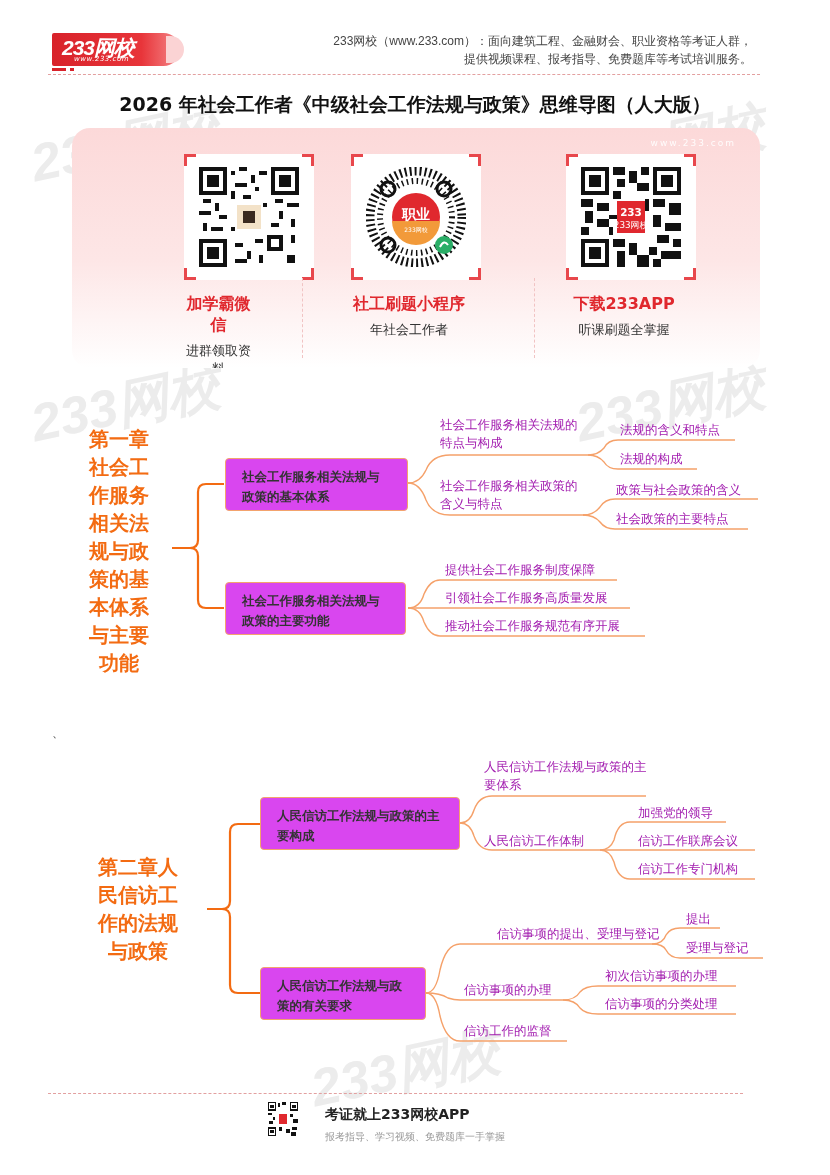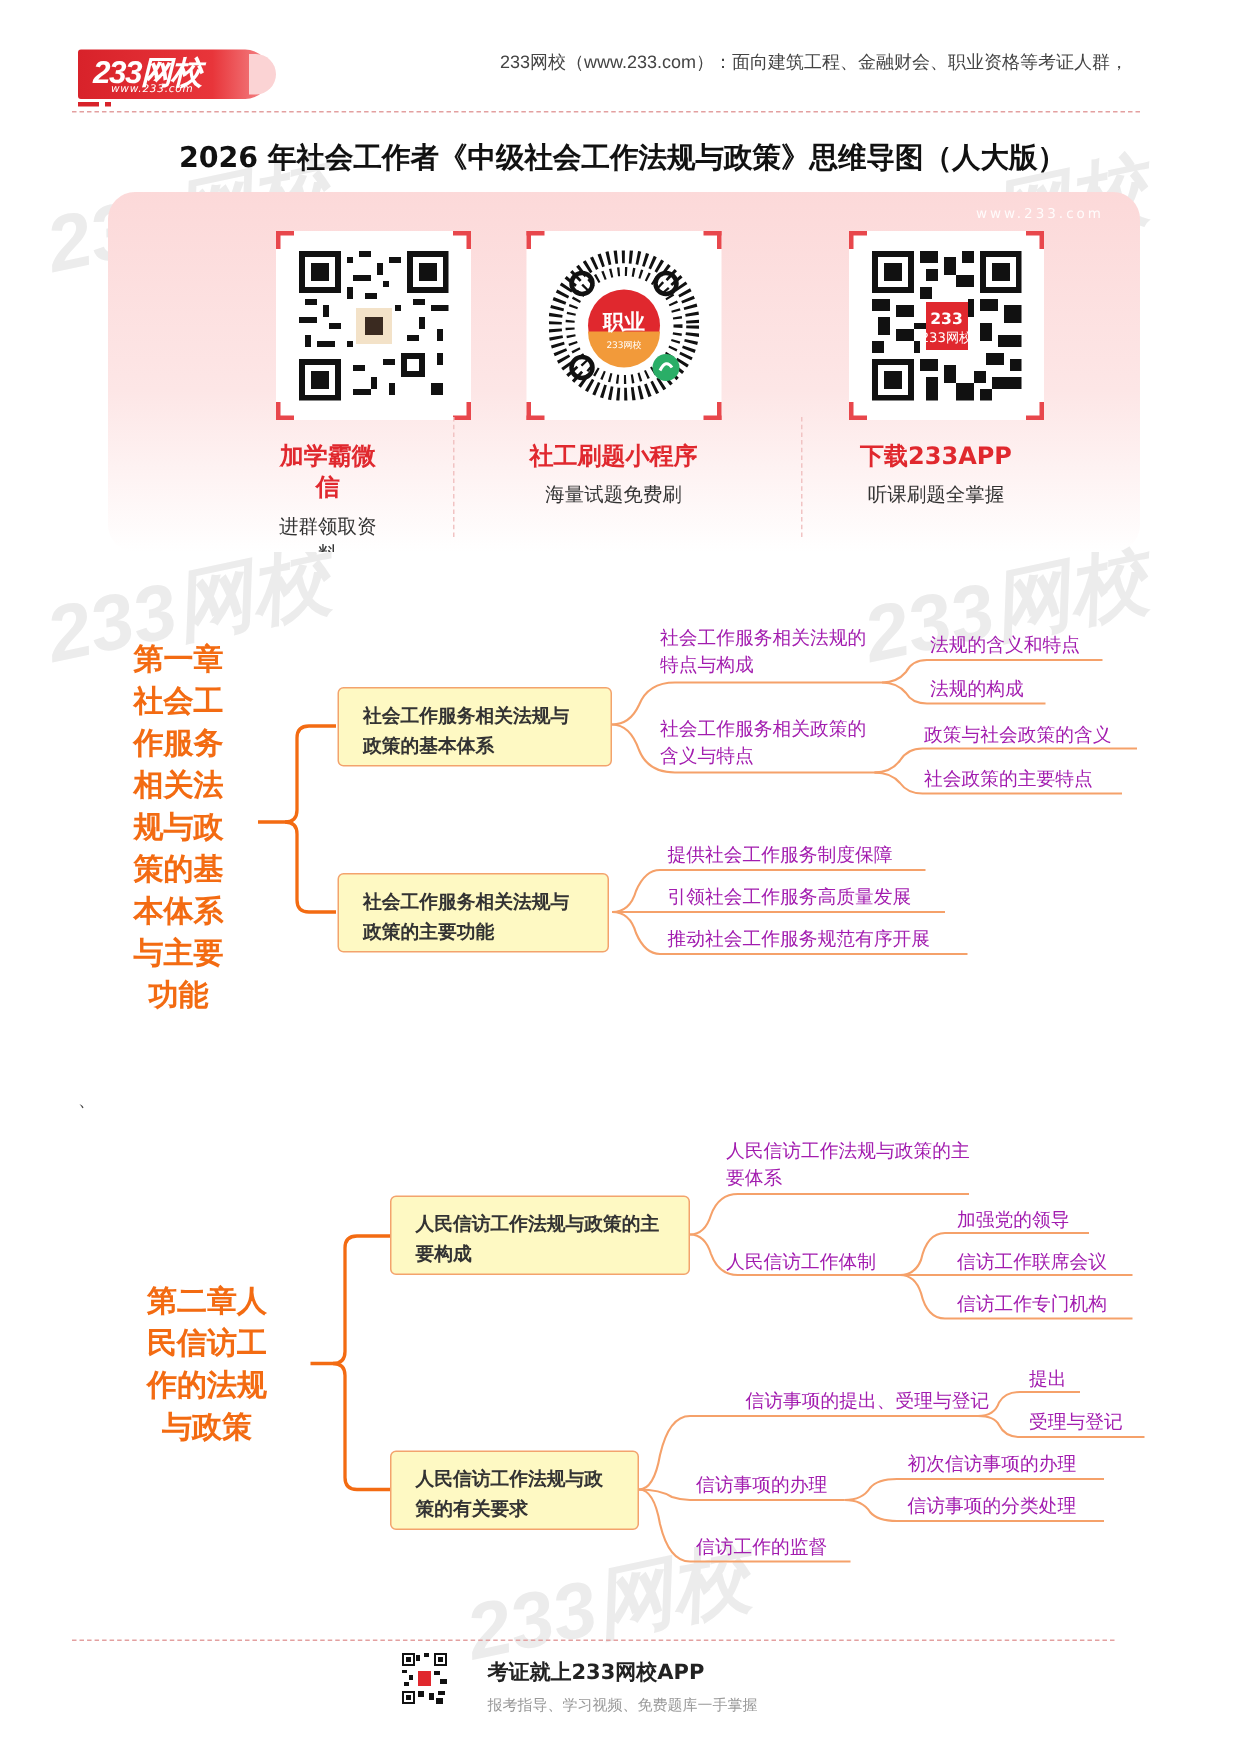--- a/index.html
+++ b/index.html
@@ -43,21 +43,21 @@
   .c.bl { left: 0; bottom: 0; border-width: 0 0 3px 3px; }
   .c.br { right: 0; bottom: 0; border-width: 0 3px 3px 0; }
   .qr { position: absolute; left: 15px; top: 13px; width: 100px; height: 100px; }
   .promo-title { margin-top: 14px; font-size: 16px; font-weight: bold; color: #e0282e; }
   .promo-sub { margin-top: 6px; font-size: 13px; color: #333; }
   .divider-v { position: absolute; top: 150px; width: 0; height: 80px; border-left: 1px dashed #f1c3c3; }
 
   
   .chapter { position: absolute; color: #f36b12; font-weight: bold; text-align: center; font-size: 20px; line-height: 28px; }
   .node-box {
-    position: absolute; background: #fef9c3; border: 1.5px solid #f3a36d; border-radius: 4px;
+    position: absolute; background: #d946ef; border: 1.5px solid #f3a36d; border-radius: 4px;
     font-size: 12.5px; font-weight: bold; color: #333; line-height: 20px; padding: 8px 16px;
   }
   .leaf { position: absolute; font-size: 12.5px; color: #a21caf; line-height: 18px; white-space: nowrap; }
   svg.lines { position: absolute; left: 0; top: 0; width: 830px; height: 1175px; pointer-events: none; }
 
   .stray { position: absolute; left: 52px; top: 725px; font-size: 12px; color: #444; }
 
   
   .footer-rule { position: absolute; left: 48px; top: 1093px; width: 695px; border-top: 1px dashed #e3a0a0; }
   .footer-qr { position: absolute; left: 268px; top: 1102px; width: 30px; height: 34px; }
@@ -76,20 +76,21 @@
 <div class="logo">
   <span class="logo-main">233网校</span>
   <span class="logo-sub">www.233.com</span>
 </div>
 <div class="logo-ghost"></div>
 <div class="logo-dash1"></div>
 <div class="logo-dash2"></div>
 
 <div class="header-text">
   <div>233网校（www.233.com）：面向建筑工程、金融财会、职业资格等考证人群，</div>
+  <div>提供视频课程、报考指导、免费题库等考试培训服务。</div>
 </div>
 <div class="header-rule"></div>
 
 <h1 class="page-title">2026 年社会工作者《中级社会工作法规与政策》思维导图（人大版）</h1>
 
 <div class="banner">
   <div class="banner-url">www.233.com</div>
 
   <div class="promo" style="left:65px;padding-left:47px;">
     <div class="qr-frame">
@@ -164,21 +165,21 @@
         <circle cx="22" cy="78" r="7" fill="none" stroke="#111" stroke-width="3"></circle>
         <circle cx="50" cy="50" r="24" fill="#e0282e"></circle>
         <path d="M26 54 A24 24 0 0 0 74 54 Z" fill="#f29a3a"></path>
         <text x="50" y="52" text-anchor="middle" font-size="14" font-weight="bold" fill="#fff" font-family="DejaVu Sans, sans-serif">职业</text>
         <text x="50" y="65" text-anchor="middle" font-size="6" fill="#fff" font-family="DejaVu Sans, sans-serif">233网校</text>
         <circle cx="78" cy="78" r="9" fill="#2aae67"></circle>
         <path d="M74 80 q4 -8 8 -2" stroke="#fff" stroke-width="2" fill="none"></path>
       </svg>
     </div>
     <div class="promo-title">社工刷题小程序</div>
-    <div class="promo-sub">海量试题免费刷</div>
+    <div class="promo-sub">年社会工作者</div>
   </div>
 
   <div class="divider-v" style="left:462px;"></div>
 
   <div class="promo" style="left:494px;">
     <div class="qr-frame">
       <span class="c tl"></span>
         <span class="c tr"></span>
         <span class="c bl"></span>
         <span class="c br"></span>

